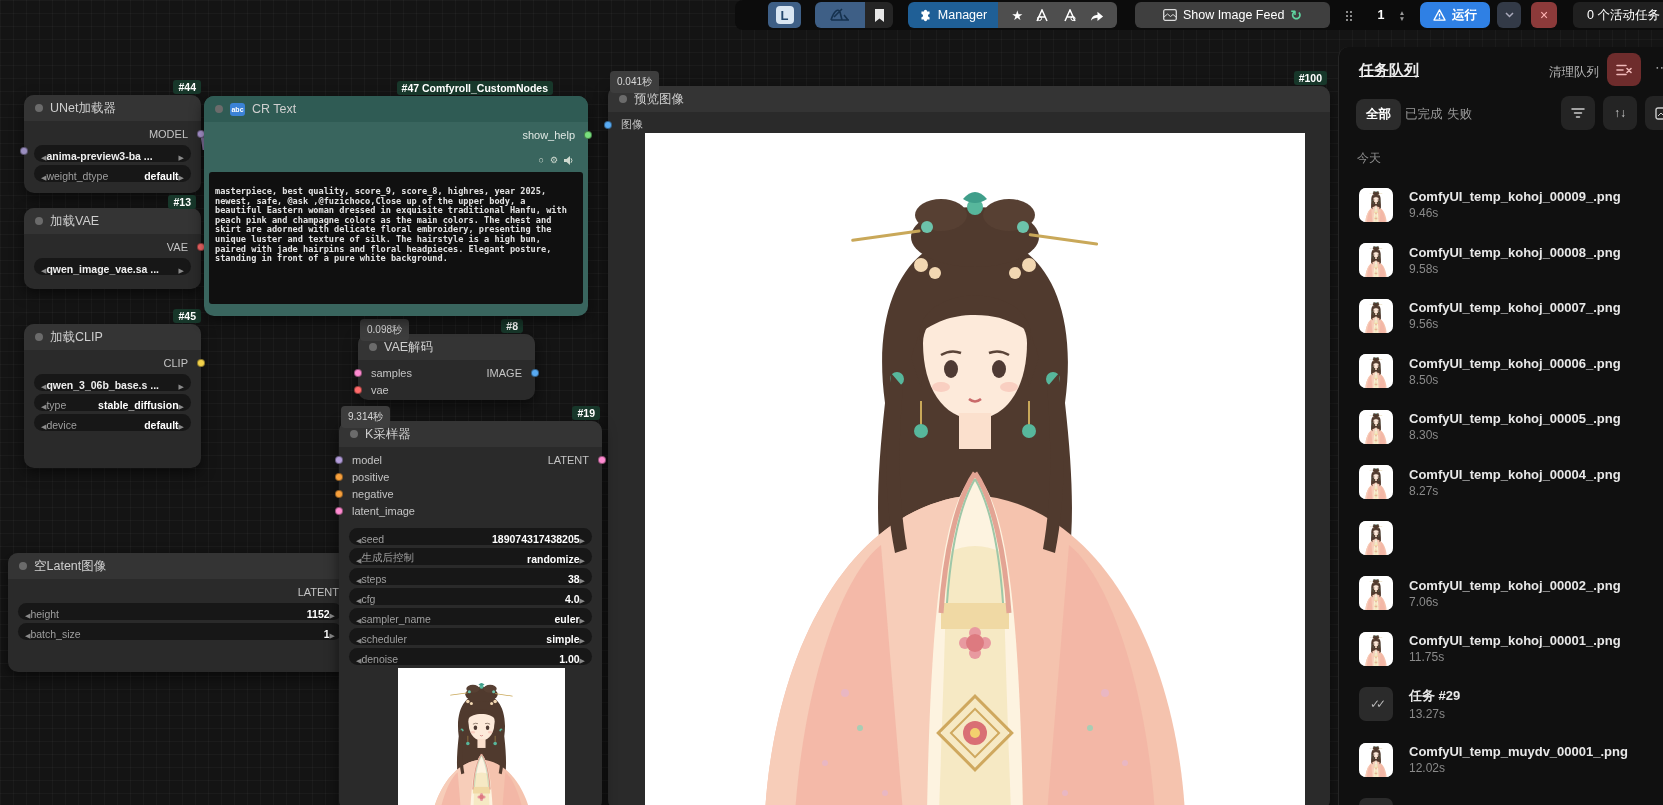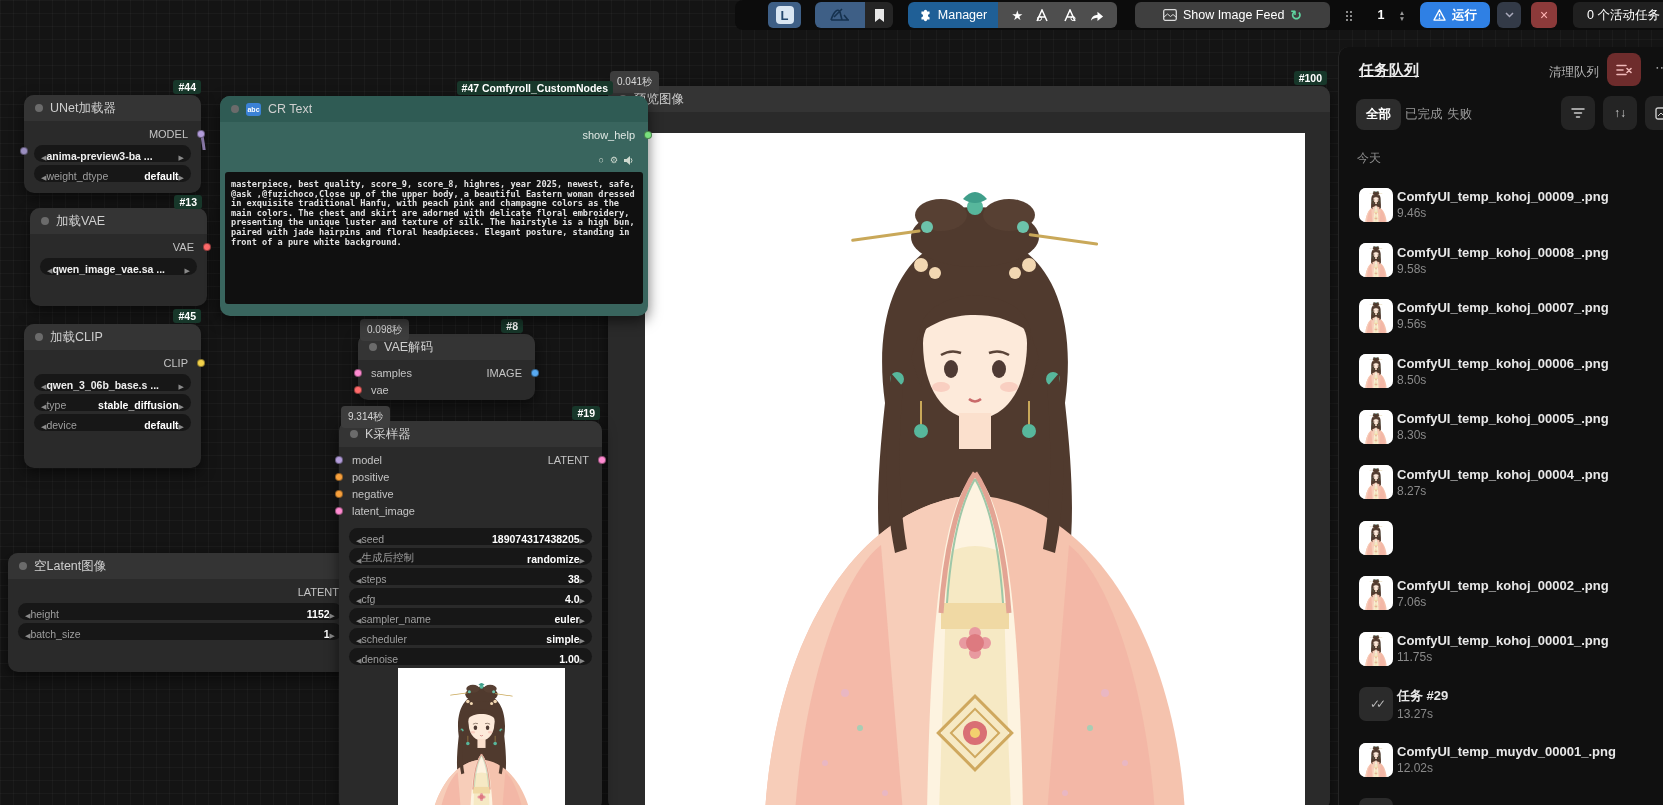--- a/index.html
+++ b/index.html
@@ -30,21 +30,21 @@
   .nbadge{position:absolute;top:-15px;right:0;background:#17372a;color:#fff;font-weight:bold;
           font-size:10.5px;padding:1px 5px;border-radius:3px;white-space:nowrap;z-index:1;}
   .tbadge{position:absolute;top:-15px;left:2px;background:#3d3d3d;color:#d8d8d8;
           font-size:10px;padding:4px 7px;border-radius:4px;white-space:nowrap;z-index:1;}
   
   .node.teal{background:#39655e;}
   .node.teal .nhead{background:#2f5b54;text-align:center;}
   .abcicon{width:15px;height:13px;background:#3b82d6;border-radius:3px;color:#fff;font-size:7px;
            font-weight:bold;display:flex;align-items:center;justify-content:center;flex:none;}
   .crtext{position:absolute;left:5px;right:5px;top:76px;height:132px;background:#101010;border-radius:3px;
-          padding:8px 6px;box-sizing:border-box;font-family:"DejaVu Sans Mono",monospace;
+          padding:15px 6px;box-sizing:border-box;font-family:"DejaVu Sans Mono",monospace;
           font-size:8.6px;line-height:9.6px;color:#e2e2e2;font-weight:bold;overflow:hidden;white-space:pre-wrap;}
   .mini-icons{position:absolute;right:14px;top:59px;display:flex;gap:6px;color:#cfd9cf;font-size:9px;align-items:center;}
   
   .pimg{position:absolute;left:37px;top:47px;width:660px;height:672px;background:#fff;overflow:hidden;}
   .kthumb{position:absolute;left:59px;top:247px;width:167px;height:145px;background:#fff;overflow:hidden;}
   
   .topbar{position:absolute;left:735px;top:0;width:950px;height:30px;background:#0c0c0c;
           border-radius:8px;z-index:20;}
   .tbtn{position:absolute;top:2px;height:26px;display:flex;align-items:center;justify-content:center;
         gap:6px;color:#fff;font-size:12.5px;box-sizing:border-box;}
@@ -58,21 +58,21 @@
   .sb-clear{position:absolute;left:210px;top:17px;font-size:12.5px;color:#b5b5b5;}
   .sb-clearbtn{position:absolute;left:268px;top:6px;width:34px;height:33px;background:#6e2c2c;
                border-radius:8px;display:flex;align-items:center;justify-content:center;}
   .sb-more{position:absolute;left:316px;top:12px;color:#9a9a9a;font-size:14px;letter-spacing:2px;}
   .ftab{position:absolute;top:59px;font-size:12.5px;color:#9a9a9a;}
   .ftab.on{top:52px;background:#2c2c2c;border-radius:8px;padding:7px 10px;color:#fff;font-weight:bold;}
   .fbtn{position:absolute;top:49px;width:34px;height:34px;background:#242424;border-radius:8px;
         display:flex;align-items:center;justify-content:center;color:#ccc;font-size:12px;}
   .sb-section{position:absolute;left:18px;top:103px;font-size:12px;color:#8a8a8a;}
   .qlist{position:absolute;left:0;top:130px;width:325px;}
-  .qitem{height:55.5px;display:flex;align-items:center;padding-left:20px;gap:4px;box-sizing:border-box;}
+  .qitem{height:55.5px;display:flex;align-items:center;padding-left:20px;gap:16px;box-sizing:border-box;}
   .qthumb{width:34px;height:34px;border-radius:7px;background:#fff;flex:none;}
   .qcheck{width:34px;height:34px;border-radius:7px;background:#2b2b2b;flex:none;display:flex;
           align-items:center;justify-content:center;color:#b9b9b9;font-size:12px;letter-spacing:-4px;}
   .qname{font-size:13px;color:#e8e8e8;font-weight:bold;white-space:nowrap;}
   .qtime{font-size:12px;color:#8a8a8a;margin-top:2px;}
   .hidden-defs{position:absolute;width:0;height:0;overflow:hidden;}
 </style>
 </head>
 <body>
 
@@ -200,21 +200,21 @@
     <div class="pill">
         <span class="arrow">◀</span>
         <span class="pl">weight_dtype</span>
         <span class="pv">default</span>
         <span class="arrow">▶</span>
       </div>
     <span class="sdot l" style="top:52px;background:#9b8fc0"></span>
   </div>
 </div>
 
-<div class="node" style="left:30px;top:208px;width:177px;height:98px">
+<div class="node" style="left:24px;top:208px;width:177px;height:81px">
   <span class="nbadge" style="top:-13px;right:5px">#13</span>
   <div class="nhead">
       <span class="ndot"></span>
       <span>加载VAE</span>
     </div>
   <div class="nbody">
     <div class="srow out">
         <span>VAE</span>
         <span class="sdot r" style="background:#ff6b6b"></span>
       </div>
@@ -301,21 +301,21 @@
         <span style="margin-left:auto">IMAGE</span>
         <span class="sdot r" style="background:#58aaf2"></span>
       </div>
     <div class="srow">
         <span class="sdot l" style="background:#ff6b6b"></span>
         <span>vae</span>
       </div>
   </div>
 </div>
 
-<div class="node teal" style="left:220px;top:96px;width:428px;height:220px;z-index:6">
+<div class="node teal" style="left:204px;top:96px;width:384px;height:220px;z-index:6">
   <span class="nbadge" style="right:35px">#47 Comfyroll_CustomNodes</span>
   <div class="nhead">
       <span class="ndot"></span>
       <span class="abcicon">abc</span>
       <span>CR Text</span>
     </div>
   <div class="nbody">
     <div class="srow out" style="color:#dfe8e4">
         <span>show_help</span>
         <span class="sdot r" style="background:#79e07e"></span>

